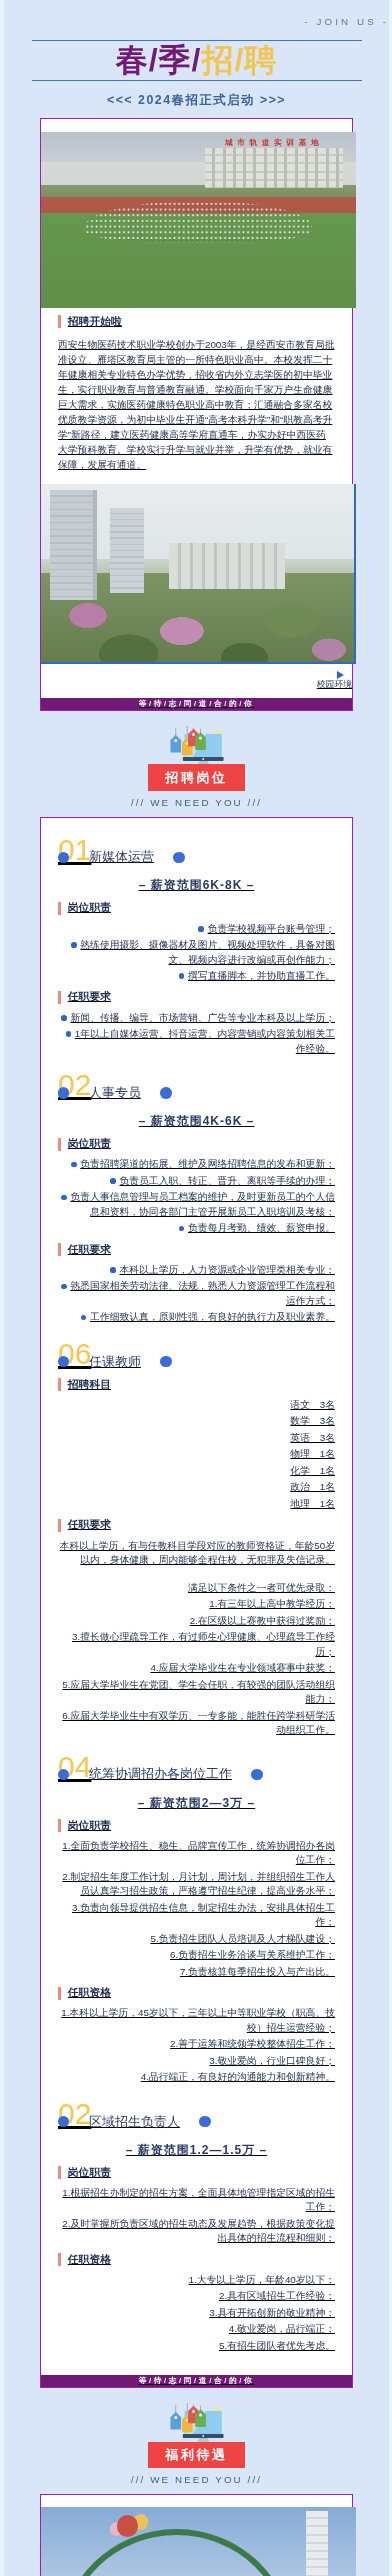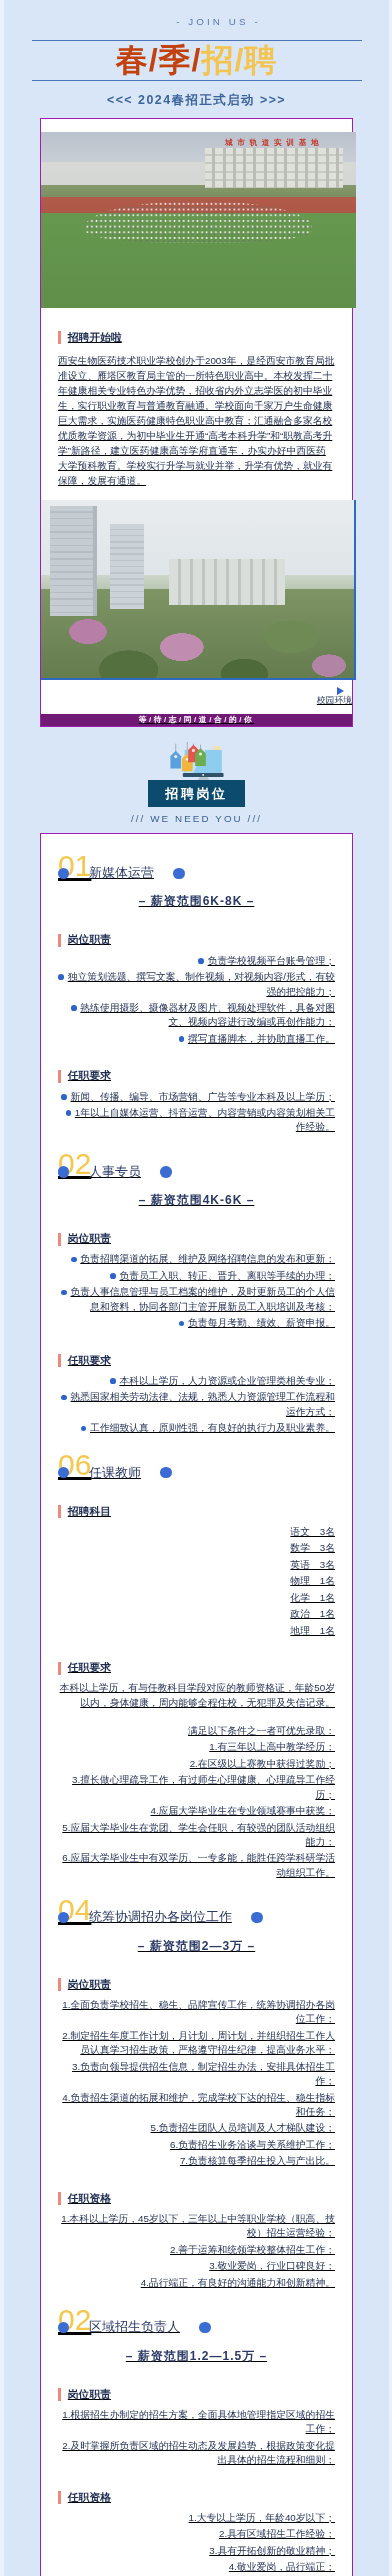--- a/index.html
+++ b/index.html
@@ -1,35 +1,35 @@
 <!DOCTYPE html>
 <html style="font-size:8.2px"><head>
 <meta charset="utf-8">
 <style>
   * { margin:0; padding:0; box-sizing:border-box; }
   body { background:#e9f1fb; font-family:"Liberation Sans","DejaVu Sans",sans-serif; }
   .page { width:393px; min-height:2953px; margin:0 auto; background:#d8e6f8;
           border-left:4.1px solid #e9f1fb; border-right:4.1px solid #e9f1fb; overflow:hidden; }
 
   
-  .join-us { padding-top:15.5px; text-align:center; color:#5b7aa6; font-size:9.8px; letter-spacing:3.1px;padding-left:44px; }
+  .join-us { padding-top:15.5px; text-align:right; color:#5b7aa6; font-size:9.8px; letter-spacing:3.1px;padding-left:44px; }
   .rule { width:330px; margin:0 auto; border:none; border-top:1px solid #4a74b8; }
   .rule.top { margin-top:13.4px; }
   .main-title { text-align:center; font-size:32px; font-weight:bold; line-height:39px; letter-spacing:1px; }
-  .main-title .blue { color:#c2410c; }
+  .main-title .blue { color:#701a75; }
   .main-title .yellow { color:#f3c44f; }
   .subtitle { margin-top:11.3px; text-align:center; color:#3c649c; font-size:12.4px; font-weight:bold; letter-spacing:1.5px; }
 
   
   .card { width:313px; margin:9.3px auto 0; background:#ffffff; border:1px solid #a21caf;text-decoration:underline; }
   .card-body { padding:0 17px; }
   .banner { margin-top:7.2px; height:12.4px; background:#701a75; display:flex; align-items:center; justify-content:center;
             color:#ffffff; font-weight:bold; font-size:7.7px; letter-spacing:2.6px; }
 
-  .section-head { display:flex; align-items:center; margin-top:23px; }
+  .section-head { display:flex; align-items:center; margin-top:7px; }
   .section-head .bar { width:3.1px; height:13px; background:#ef8a7a; margin-right:6.7px; flex:none; }
   .section-head .ht { font-size:10.8px; font-weight:bold; color:#1e2d52; }
 
   .para { margin-top:8.2px; font-size:9.8px; line-height:15px; color:#253358; }
 
   .li { font-size:9.8px; line-height:14.4px; color:#253358; margin:2.1px 0;text-align:right; }
   .li .dot { display:inline-block; width:5.7px; height:5.7px; border-radius:50%; background:#2e63c9; margin-right:3.6px; }
   .items { margin-top:6.2px; }
   .li.mt { margin-top:13.4px; }
 
@@ -68,21 +68,21 @@
     background:linear-gradient(180deg,#86abd6 0%,#b3cae5 56%,#b9c2c9 56%,#9fa8b0 100%); }
   .photo3 .arc { position:absolute; top:16%; left:6%; width:74%; height:160%; border:6.7px solid #3c7a4c; border-radius:50%;
                  border-bottom-color:transparent; }
   .photo3 .f1 { position:absolute; top:6%; left:24%; width:21.6px; height:21.6px; border-radius:50%; background:#c94f43; box-shadow:13.4px -4.1px 0 -3.1px #e8c25a, -11.3px 3.1px 0 -4.1px #e3b7c9; }
   .photo3 .tower { position:absolute; top:3%; right:9%; width:7%; height:58%;
     background:repeating-linear-gradient(180deg,#e8ecef 0 6.2px,#cfd8db 6.2px 8.2px); }
 
   
   .divider { text-align:center; padding-top:13.4px; }
   .divider svg { display:block; margin:0 auto; }
-  .divider-label { display:inline-block; background:#0c4a6e; color:#fff; font-size:13px; font-weight:bold;
+  .divider-label { display:inline-block; background:#ef4444; color:#fff; font-size:13px; font-weight:bold;
                    padding:4.1px 17.5px; letter-spacing:2.6px; margin-top:-8.2px; position:relative; }
   .we-need { margin-top:6.2px; color:#3c5f93; font-size:9.8px; letter-spacing:2.1px; }
 
   
   .position { margin-top:15.5px; }
   .pos-num { text-align:left; font-size:30px; color:#f6c64d; line-height:28px; }
   .pos-title-row { display:flex; align-items:center; justify-content:flex-start; margin-top:-15.5px; position:relative; }
   .pos-dot { width:11.3px; height:11.3px; border-radius:50%; background:#3a6cd3; flex:none; }
   .pos-title { font-size:13px; color:#2b3a66; margin:0 19.6px; font-weight:500; }
   .salary { margin-top:11.3px; text-align:center; font-size:12px; font-weight:bold; color:#2b3a66; letter-spacing:1px; }
@@ -171,21 +171,20 @@
           <span class="pos-title">新媒体运营</span>
           <span class="pos-dot"></span>
         </div>
         <div class="salary">– 薪资范围6K-8K –</div>
         <div class="section-head">
             <span class="bar"></span>
             <span class="ht">岗位职责</span>
           </div>
         <div class="items">
           <div class="li"><span class="dot"></span><span>负责学校视频平台账号管理；</span></div>
-          <div class="li"><span class="dot"></span><span>独立策划选题、撰写文案、制作视频，对视频内容/形式，有较强的把控能力；</span></div>
           <div class="li"><span class="dot"></span><span>熟练使用摄影、摄像器材及图片、视频处理软件，具备对图文、视频内容进行改编或再创作能力；</span></div>
           <div class="li"><span class="dot"></span><span>撰写直播脚本，并协助直播工作。</span></div>
         </div>
         <div class="section-head">
             <span class="bar"></span>
             <span class="ht">任职要求</span>
           </div>
         <div class="items">
           <div class="li"><span class="dot"></span><span>新闻、传播、编导、市场营销、广告等专业本科及以上学历；</span></div>
           <div class="li"><span class="dot"></span><span>1年以上自媒体运营、抖音运营、内容营销或内容策划相关工作经验。</span></div>
@@ -266,21 +265,20 @@
         </div>
         <div class="salary">– 薪资范围2—3万 –</div>
         <div class="section-head">
             <span class="bar"></span>
             <span class="ht">岗位职责</span>
           </div>
         <div class="items">
           <div class="li">1.全面负责学校招生、稳生、品牌宣传工作，统筹协调招办各岗位工作；</div>
           <div class="li">2.制定招生年度工作计划，月计划，周计划，并组织招生工作人员认真学习招生政策，严格遵守招生纪律，提高业务水平；</div>
           <div class="li">3.负责向领导提供招生信息，制定招生办法，安排具体招生工作；</div>
-          <div class="li">4.负责招生渠道的拓展和维护，完成学校下达的招生、稳生指标和任务；</div>
           <div class="li">5.负责招生团队人员培训及人才梯队建设；</div>
           <div class="li">6.负责招生业务洽谈与关系维护工作；</div>
           <div class="li">7.负责核算每季招生投入与产出比。</div>
         </div>
         <div class="section-head">
             <span class="bar"></span>
             <span class="ht">任职资格</span>
           </div>
         <div class="items">
           <div class="li">1.本科以上学历，45岁以下，三年以上中等职业学校（职高、技校）招生运营经验；</div>

